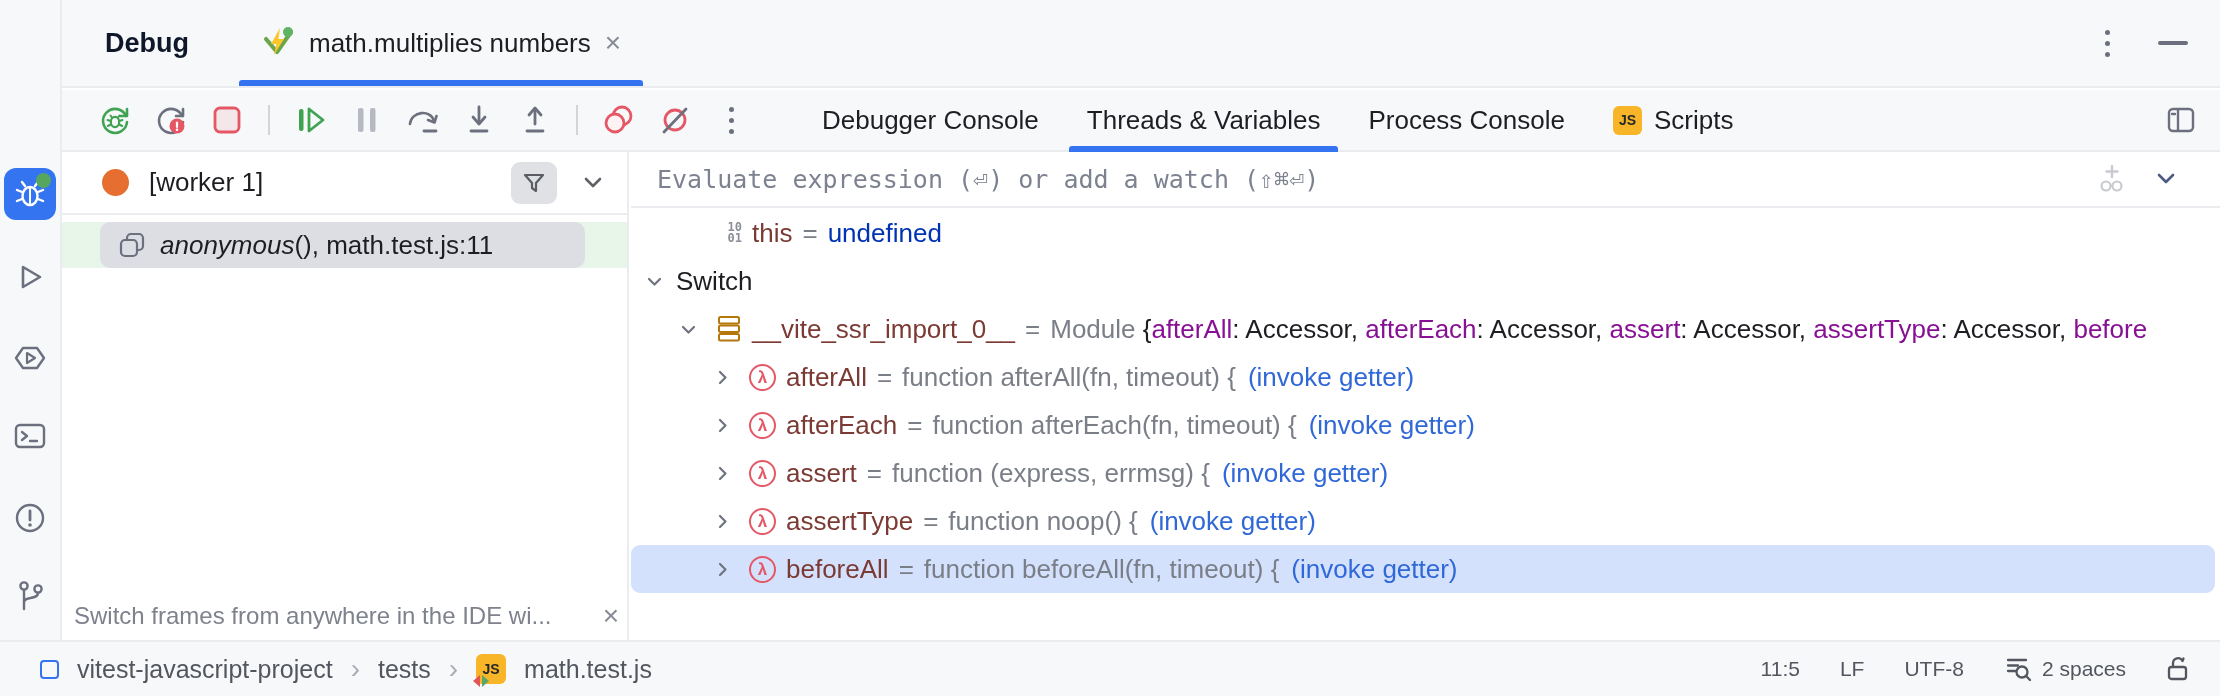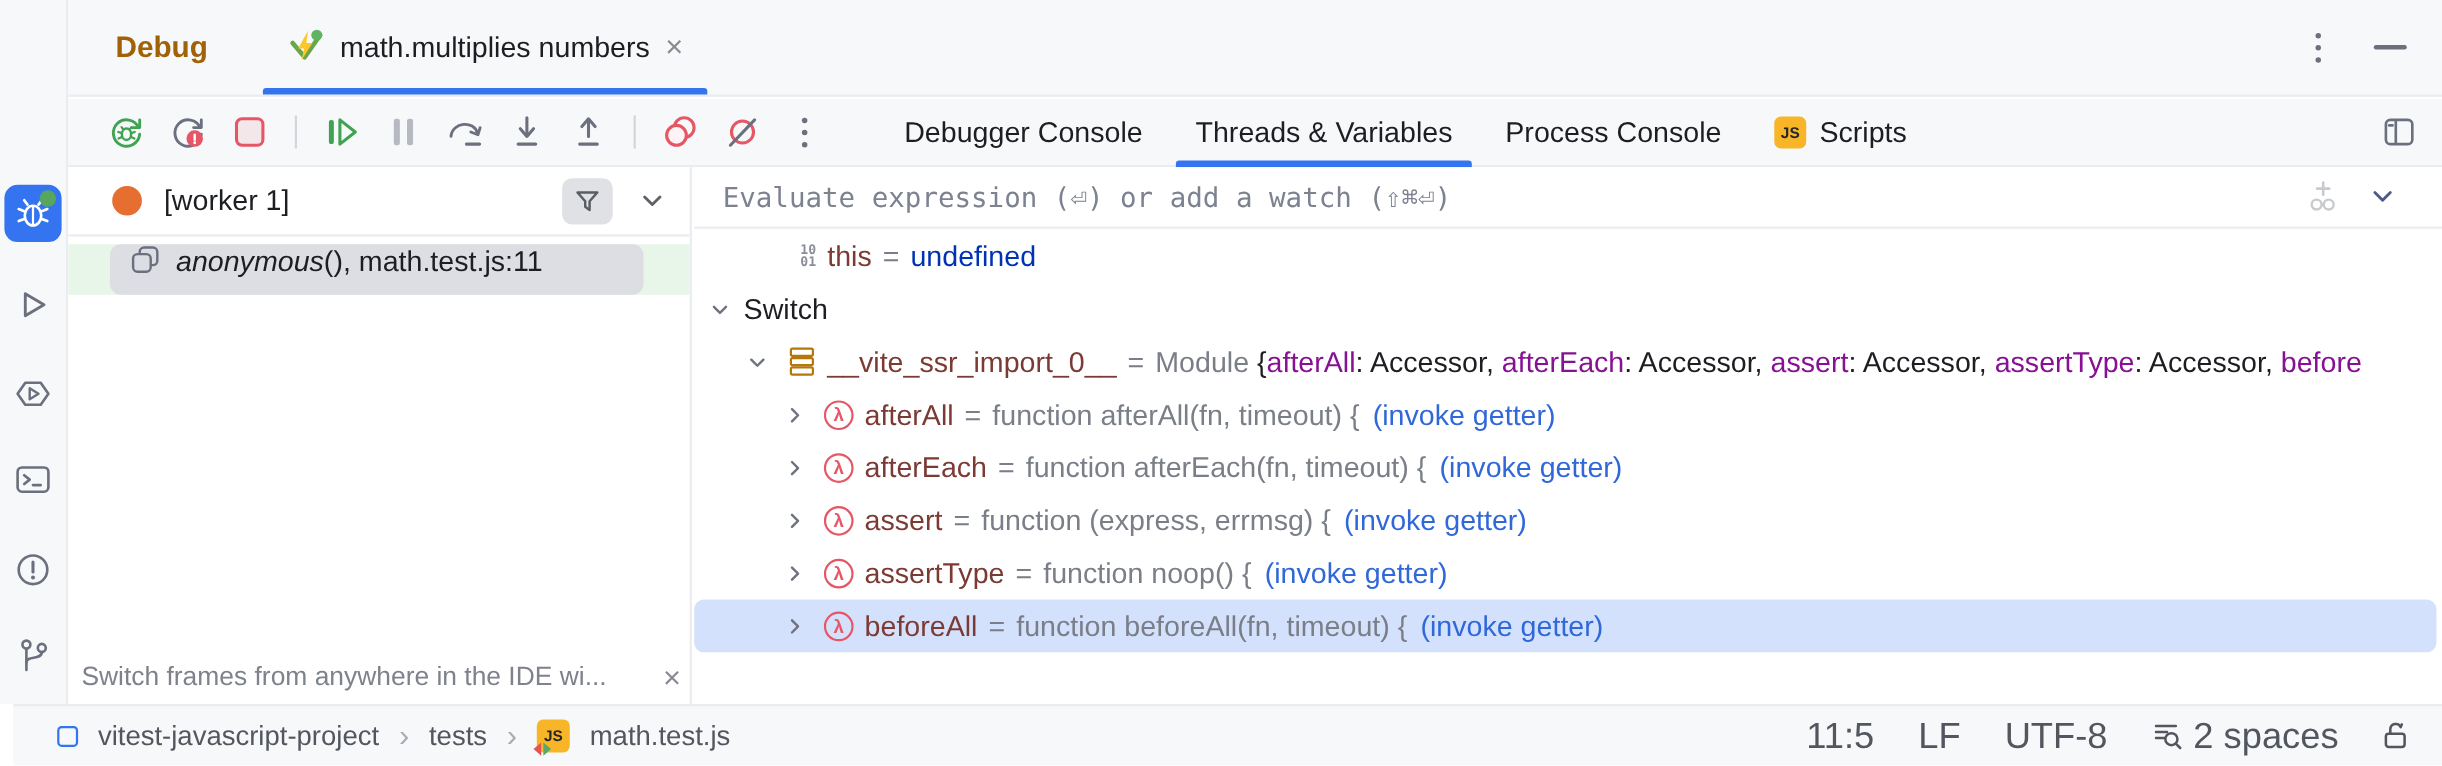--- a/index.html
+++ b/index.html
@@ -9,21 +9,21 @@
 
   
   .activity-bar { position:absolute; left:0; top:0; bottom:56px; width:62px; background:#f7f8fa; border-right:2px solid #ebecf0; }
   .act-item { position:absolute; left:50%; transform:translateX(-50%); display:flex; align-items:center; justify-content:center; }
   .act-item svg { display:block; }
   .act-debug { top:168px; width:52px; height:52px; background:#3574f0; border-radius:12px; }
   .act-dot { position:absolute; right:5px; top:5px; width:15px; height:15px; border-radius:50%; background:#57a65f; }
 
   
   .header-row { position:absolute; left:62px; top:0; right:0; height:88px; background:#f7f8fa; border-bottom:2px solid #ebecf0; display:flex; align-items:center; }
-  .window-title { font-size:27px; font-weight:700; color:#a16207; margin-left:43px; }
+  .window-title { font-size:27px; font-weight:700; color:#0f172a; margin-left:43px; }
   .debug-tab { position:relative; height:100%; margin-left:50px; display:flex; align-items:center; gap:14px; padding:0 22px; cursor:pointer; }
   .debug-tab .tab-label { font-size:26px; color:#1d1e22; }
   .tab-underline { position:absolute; left:0; right:0; bottom:0; height:6px; background:#3574f0; border-radius:3px 3px 0 0; }
   .tab-close, .hint-close { color:#878b94; font-size:28px; line-height:1; cursor:pointer; }
   .header-actions { margin-left:auto; display:flex; align-items:center; gap:42px; padding-right:32px; }
   .dots-v { display:flex; flex-direction:column; gap:6px; padding:6px; }
   .dots-v i { width:5px; height:5px; border-radius:50%; background:#6c707e; }
   .hide-line { width:30px; height:4px; background:#6c707e; border-radius:2px; }
 
   
@@ -37,21 +37,21 @@
   .js-badge { width:29px; height:29px; background:#f8b527; border-radius:6px; display:flex; align-items:center; justify-content:center; font-size:14px; font-weight:700; color:#23272b; }
   .toolbar-right { margin-left:auto; padding-right:16px; display:flex; align-items:center; }
 
   
   .frames-panel { position:absolute; left:62px; top:152px; width:567px; bottom:56px; background:#ffffff; border-right:2px solid #ebecf0; overflow:hidden; }
   .worker-row { height:63px; border-bottom:2px solid #ebecf0; display:flex; align-items:center; padding:0 24px 0 40px; }
   .worker-dot { width:27px; height:27px; border-radius:50%; background:#e66e31; flex:none; }
   .worker-label { font-size:26px; color:#1d1e22; margin-left:20px; flex:1 1 auto; }
   .filter-btn { width:46px; height:42px; background:#dfe1e5; border-radius:9px; display:flex; align-items:center; justify-content:center; cursor:pointer; margin-right:26px; }
   .frame-row { margin-top:7px; height:46px; background:#e8f5e9; display:flex; align-items:center; }
-  .frame-pill { margin-left:38px; margin-right:42px; flex:1 1 auto; height:46px; background:#dcdee4; border-radius:10px; display:flex; gap:14px; padding:0 18px; cursor:pointer; }
+  .frame-pill { margin-left:38px; margin-right:42px; flex:1 1 auto; height:46px; background:#dcdee4; border-radius:10px; display:flex; align-items:center; gap:14px; padding:0 18px; cursor:pointer; }
   .frame-text { font-size:26px; color:#1d1e22; white-space:pre; }
   .frame-text .ital { font-style:italic; }
   .hint-row { position:absolute; left:12px; right:8px; bottom:10px; display:flex; align-items:center; justify-content:space-between; }
   .hint-text { font-size:24px; color:#7e828c; }
 
   
   .vars-panel { position:absolute; left:631px; top:152px; right:0; bottom:56px; background:#ffffff; overflow:hidden; }
   .evaluate-row { height:56px; border-bottom:2px solid #ebecf0; display:flex; align-items:center; padding:0 44px 0 26px; }
   .eval-placeholder { font-family:"DejaVu Sans Mono","DejaVu Sans",monospace; font-size:25px; color:#7d8290; flex:1 1 auto; white-space:pre; }
   .eval-icons { display:flex; align-items:center; gap:28px; }
@@ -68,27 +68,27 @@
   .veq { font-size:26px; color:#7a7e87; margin:0 10px; }
   .vval { font-size:26px; color:#7a7e87; }
   .vkw { font-size:26px; color:#0033b3; }
   .vlink { font-size:26px; color:#3068d8; margin-left:12px; cursor:pointer; }
   .pkey { font-size:26px; color:#871094; }
   .pdark { font-size:26px; color:#1d1e22; }
   .prim-ico { display:flex; flex-direction:column; align-items:center; font-family:"DejaVu Sans Mono",monospace; font-size:12px; line-height:11px; color:#8b8e98; font-weight:700; }
   .lam-ico { width:27px; height:27px; border:2.5px solid #e55765; border-radius:50%; color:#e55765; font-size:17px; line-height:23px; text-align:center; font-weight:700; }
 
   
-  .status-bar { position:absolute; left:12px; right:0; bottom:0; height:56px; background:#f7f8fa; border-top:2px solid #ebecf0; display:flex; align-items:center; padding:0 28px 0 40px; }
+  .status-bar { position:absolute; left:0; right:0; bottom:0; height:56px; background:#f7f8fa; border-top:2px solid #ebecf0; display:flex; align-items:center; padding:0 28px 0 40px; }
   .crumbs { display:flex; align-items:center; gap:18px; font-size:25px; color:#53565e; }
   .crumb-sep { color:#a8acb4; font-size:28px; line-height:1; }
   .mod-square { width:19px; height:19px; border:2.5px solid #3574f0; border-radius:4px; }
   .file-ico { position:relative; width:30px; height:30px; background:#f8b527; border-radius:6px; display:flex; align-items:center; justify-content:center; font-size:14px; font-weight:700; color:#23272b; }
   .file-ico svg { position:absolute; left:-4px; bottom:-4px; }
-  .status-right { margin-left:auto; display:flex; align-items:center; gap:40px; font-size:33px; color:#53565e; }
+  .status-right { margin-left:auto; display:flex; align-items:center; gap:40px; font-size:21px; color:#53565e; }
   .indent-group { display:flex; align-items:center; gap:10px; }
   .dim { opacity:.55; }
 </style>
 </head>
 <body>
 
 <div class="app">
 
   <div class="activity-bar">
     <div class="act-item act-debug">

